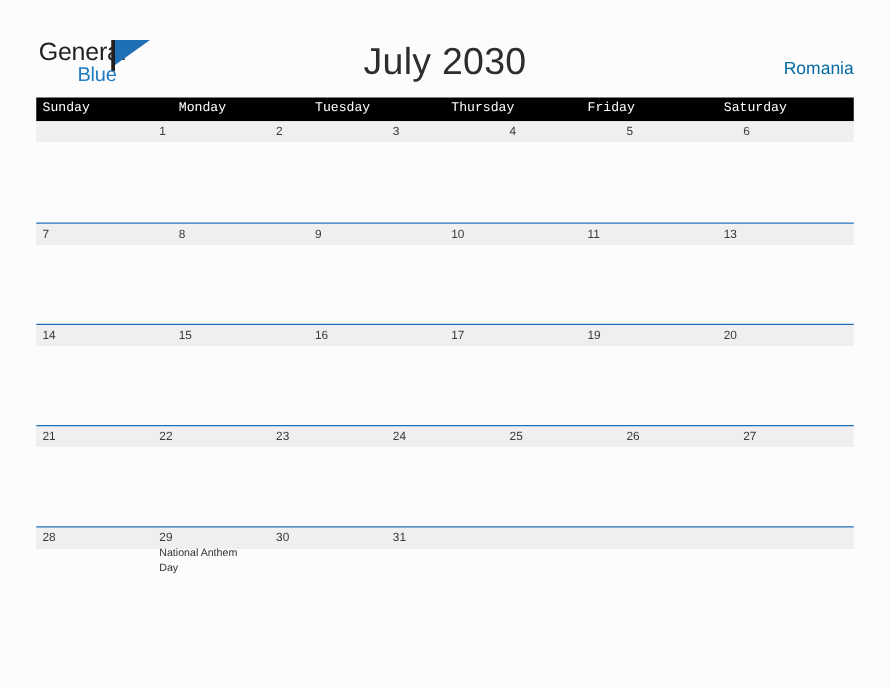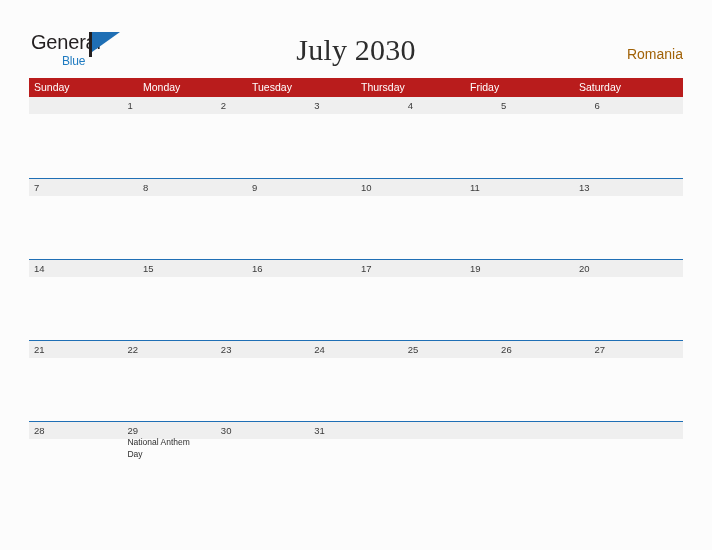--- a/index.html
+++ b/index.html
@@ -44,21 +44,21 @@
     font-size: 20px;
     color: #231f20;
     letter-spacing: -0.2px;
     line-height: 22px;
     font-family: "Liberation Sans", sans-serif;
   }
   .logo-blue {
     position: absolute;
     left: 31px;
     top: 19px;
-    font-size: 12px;
+    font-size: 16px;
     color: #1f7bc1;
     letter-spacing: -0.2px;
     line-height: 22px;
     font-family: "Liberation Sans", sans-serif;
   }
   .logo-flagpole {
     position: absolute;
     left: 58px;
     top: 1px;
     width: 3px;
@@ -78,45 +78,46 @@
   .cal-title {
     position: absolute;
     left: 0;
     top: 33px;
     width: 712px;
     text-align: center;
     font-size: 30px;
     font-weight: normal;
     color: #2d2d2d;
     letter-spacing: 0.2px;
-    font-family: Liberation Serif, serif;
+    font-family: Liberation Sans, sans-serif;
   }
 
   .region-label {
     position: absolute;
     right: 29px;
     top: 46px;
     font-size: 14px;
-    color: #a16207;
+    color: #0369a1;
     font-family: "Liberation Sans", sans-serif;
   }
 
   
   .calendar {
     position: absolute;
     left: 29px;
     top: 78px;
     width: 654px;
   }
 
   .weekday-row {
     display: flex;
     width: 100%;
     height: 19px;
-    background: #b91c1c;
+    background: #000000;
+    font-family: Liberation Mono, monospace;
   }
   .weekday-cell {
     flex: 1 1 0;
     color: #ffffff;
     font-size: 10.5px;
     line-height: 19px;
     padding-left: 5px;
     box-sizing: border-box;
     white-space: nowrap;
     overflow: hidden;

